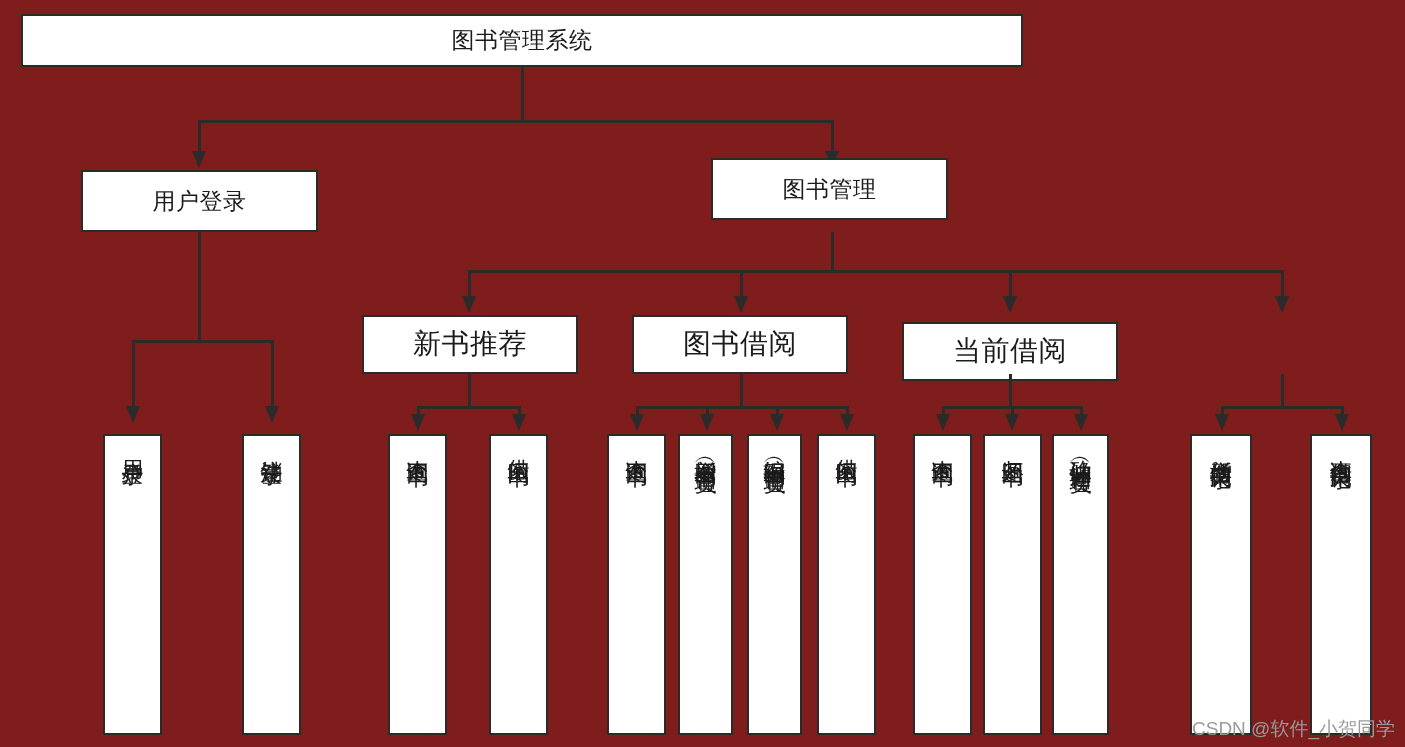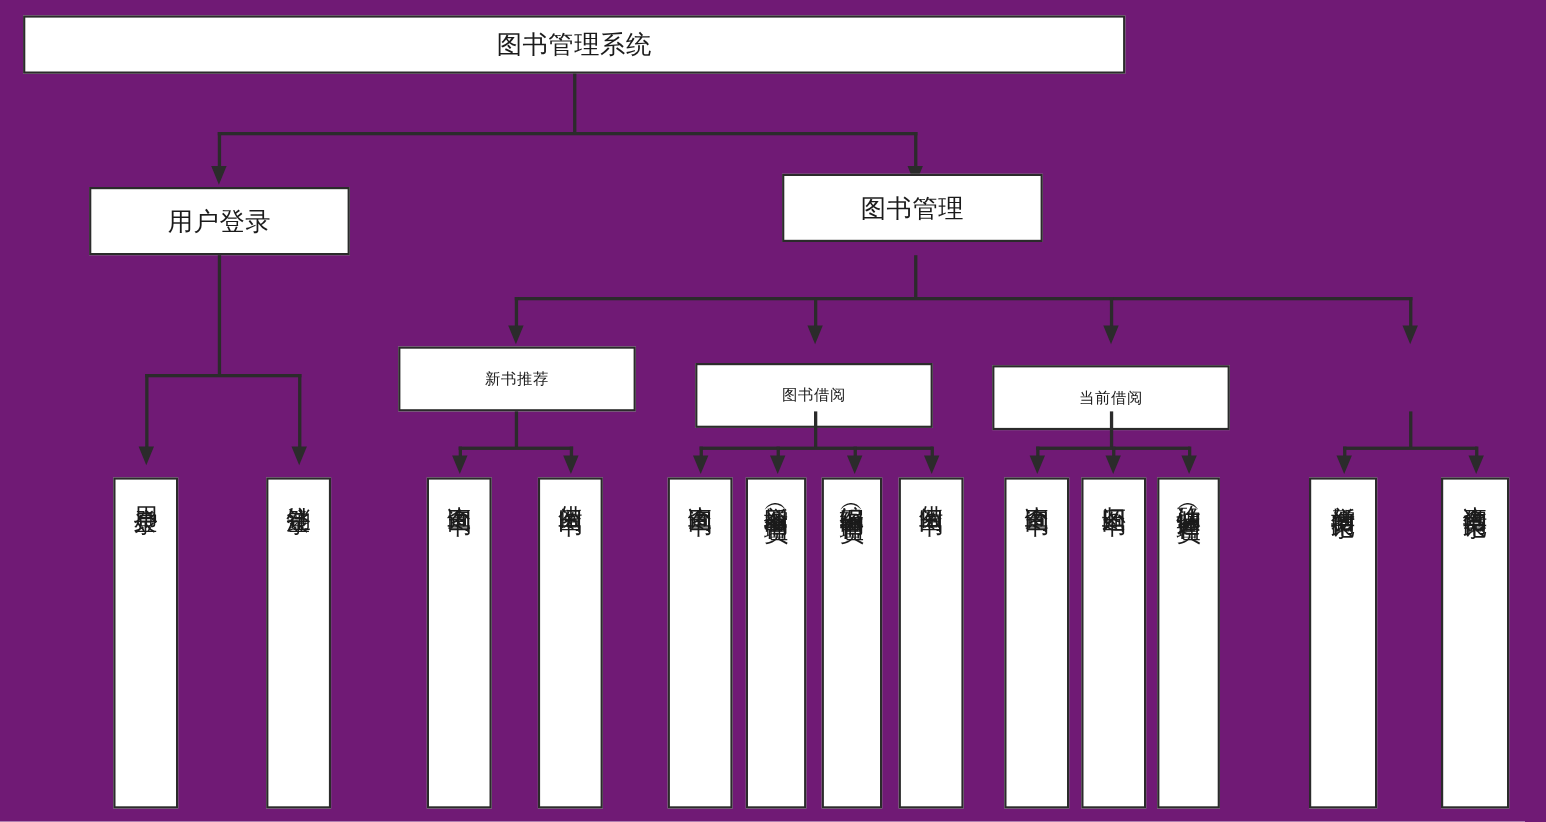--- a/index.html
+++ b/index.html
@@ -8,21 +8,21 @@
     padding: 0;
     background: #ffffff;
   }
   body {
     font-family: "Liberation Sans", "DejaVu Sans", sans-serif;
   }
   #canvas {
     position: relative;
     width: 1405px;
     height: 747px;
-    background: #701a75;
+    background: #7f1d1d;
     overflow: hidden;
   }
   
   .node {
     position: absolute;
     box-sizing: border-box;
     background: #ffffff;
     border: 2.5px solid #2b2b2b;
     display: flex;
     align-items: center;
@@ -30,21 +30,21 @@
     color: #1b1b1b;
   }
   .node .label {
     font-size: 23px;
     line-height: 1.15;
     letter-spacing: 0.5px;
     white-space: nowrap;
   }
   .node.root .label { font-size: 23px; }
   .node.lvl2 .label { font-size: 23px; }
-  .node.lvl3 .label { font-size: 14px; }
+  .node.lvl3 .label { font-size: 28px; }
 
   
   .node.leaf {
     align-items: flex-start;
     justify-content: center;
     padding-top: 6px;
   }
   .node.leaf .label {
     font-size: 22px;
     writing-mode: vertical-rl;
@@ -122,24 +122,24 @@
   <div class="edge v" style="left:740px; top:270px; height:28px;"></div>
   <div class="arrow" style="left:734px; top:296px;"></div>
   <div class="edge v" style="left:1009px; top:270px; height:28px;"></div>
   <div class="arrow" style="left:1003px; top:296px;"></div>
   <div class="edge v" style="left:1281px; top:270px; height:28px;"></div>
   <div class="arrow" style="left:1275px; top:296px;"></div>
 
   <div class="node lvl3" style="left:362px; top:315px; width:216px; height:59px;">
     <span class="label">新书推荐</span>
   </div>
-  <div class="node lvl3" style="left:632px; top:330px; width:216px; height:59px;">
+  <div class="node lvl3" style="left:632px; top:315px; width:216px; height:59px;">
     <span class="label">图书借阅</span>
   </div>
-  <div class="node lvl3" style="left:902px; top:332px; width:216px; height:59px;">
+  <div class="node lvl3" style="left:902px; top:322px; width:216px; height:59px;">
     <span class="label">当前借阅</span>
   </div>
 
   <div class="edge v" style="left:468px; top:374px; height:34px;"></div>
   <div class="edge h" style="left:417px; top:406px; width:104px;"></div>
   <div class="edge v" style="left:417px; top:406px; height:12px;"></div>
   <div class="arrow" style="left:411px; top:414px;"></div>
   <div class="edge v" style="left:518px; top:406px; height:12px;"></div>
   <div class="arrow" style="left:512px; top:414px;"></div>
 
@@ -207,14 +207,15 @@
     <span class="label">确认归还（管理员）</span>
   </div>
 
   <div class="node leaf" style="left:1190px; top:434px; width:62px; height:301px;">
     <span class="label">新增借阅记录</span>
   </div>
   <div class="node leaf" style="left:1310px; top:434px; width:62px; height:301px;">
     <span class="label">查询借阅记录</span>
   </div>
 
+  <div id="watermark" style="left:1192px; top:716px;">CSDN @软件_小贺同学</div>
 
 </div>
 
 </body></html>

